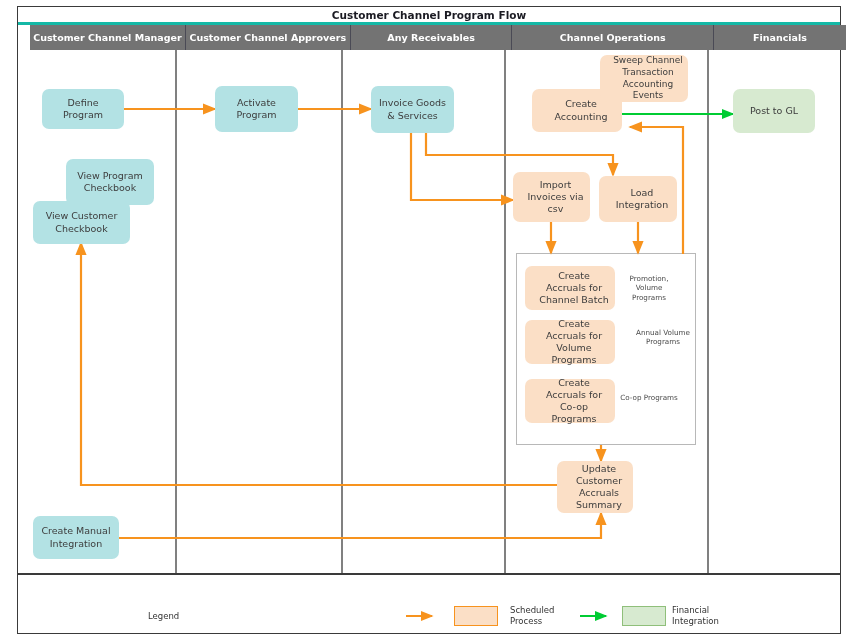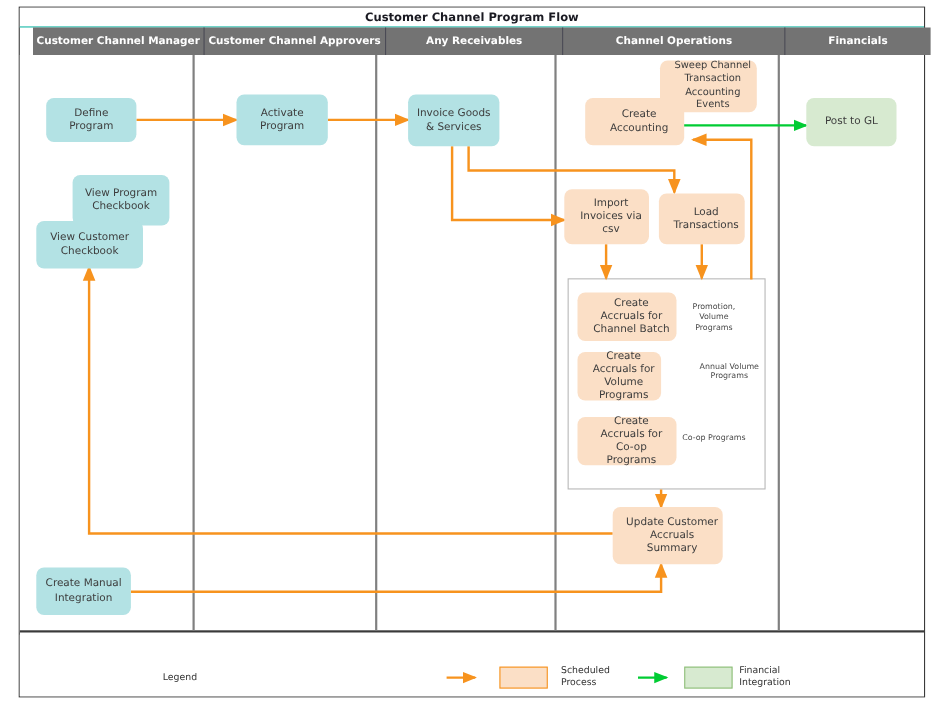--- a/index.html
+++ b/index.html
@@ -19,21 +19,21 @@
     box-sizing:border-box;
     background:#ffffff;
   }
   
   .title-bar{
     position:absolute;
     left:18px;top:7px;
     width:822px;height:18px;
     display:flex;align-items:center;justify-content:center;
     font-size:10.5px;font-weight:bold;color:#1a1a22;
-    border-bottom:1px solid #14b8a6;
+    border-bottom:3px solid #14b8a6;
     box-sizing:border-box;
     background:#ffffff;
   }
   
   .header-row{
     position:absolute;
     left:30px;top:25px;
     width:816px;height:25px;
     background:#737373;
     display:flex;
@@ -193,34 +193,34 @@
   <div class="node process" style="left:215px;top:86px;width:83px;height:46px">Activate Program</div>
 
   <div class="node process" style="left:371px;top:86px;width:83px;height:47px">Invoice Goods &amp; Services</div>
 
   <div class="node sched" style="left:532px;top:89px;width:90px;height:43px">Create Accounting</div>
 
   <div class="node sched" style="left:600px;top:55px;width:88px;height:47px; font-size:9px">Sweep Channel Transaction Accounting Events</div>
 
   <div class="node sched" style="left:513px;top:172px;width:77px;height:50px">Import Invoices via csv</div>
 
-  <div class="node sched" style="left:599px;top:176px;width:78px;height:46px">Load Transactions</div>
+  <div class="node sched" style="left:599px;top:176px;width:78px;height:46px">Load Integration</div>
 
   <div class="accrual-group" style="left:516px;top:253px;width:180px;height:192px"></div>
 
   <div class="node sched" style="left:525px;top:266px;width:90px;height:44px">Create Accruals for Channel Batch</div>
   <div class="side-note" style="left:618px;top:274px;width:62px">Promotion, Volume Programs</div>
 
-  <div class="node sched" style="left:525px;top:320px;width:76px;height:44px">Create Accruals for Volume Programs</div>
+  <div class="node sched" style="left:525px;top:320px;width:90px;height:44px">Create Accruals for Volume Programs</div>
   <div class="side-note" style="left:632px;top:328px;width:62px">Annual Volume Programs</div>
 
   <div class="node sched" style="left:525px;top:379px;width:90px;height:44px">Create Accruals for Co-op Programs</div>
   <div class="side-note" style="left:618px;top:393px;width:62px">Co-op Programs</div>
 
-  <div class="node sched" style="left:557px;top:461px;width:100px;height:52px">Update Customer Accruals Summary</div>
+  <div class="node sched" style="left:557px;top:461px;width:76px;height:52px">Update Customer Accruals Summary</div>
 
   <div class="node fin" style="left:733px;top:89px;width:82px;height:44px">Post to GL</div>
 
   <div class="legend-strip"></div>
 
   <div class="legend-label">Legend</div>
 
 
   <div class="legend-item" style="left:404px;top:605px;gap:12px;">
     <svg width="38" height="12">

